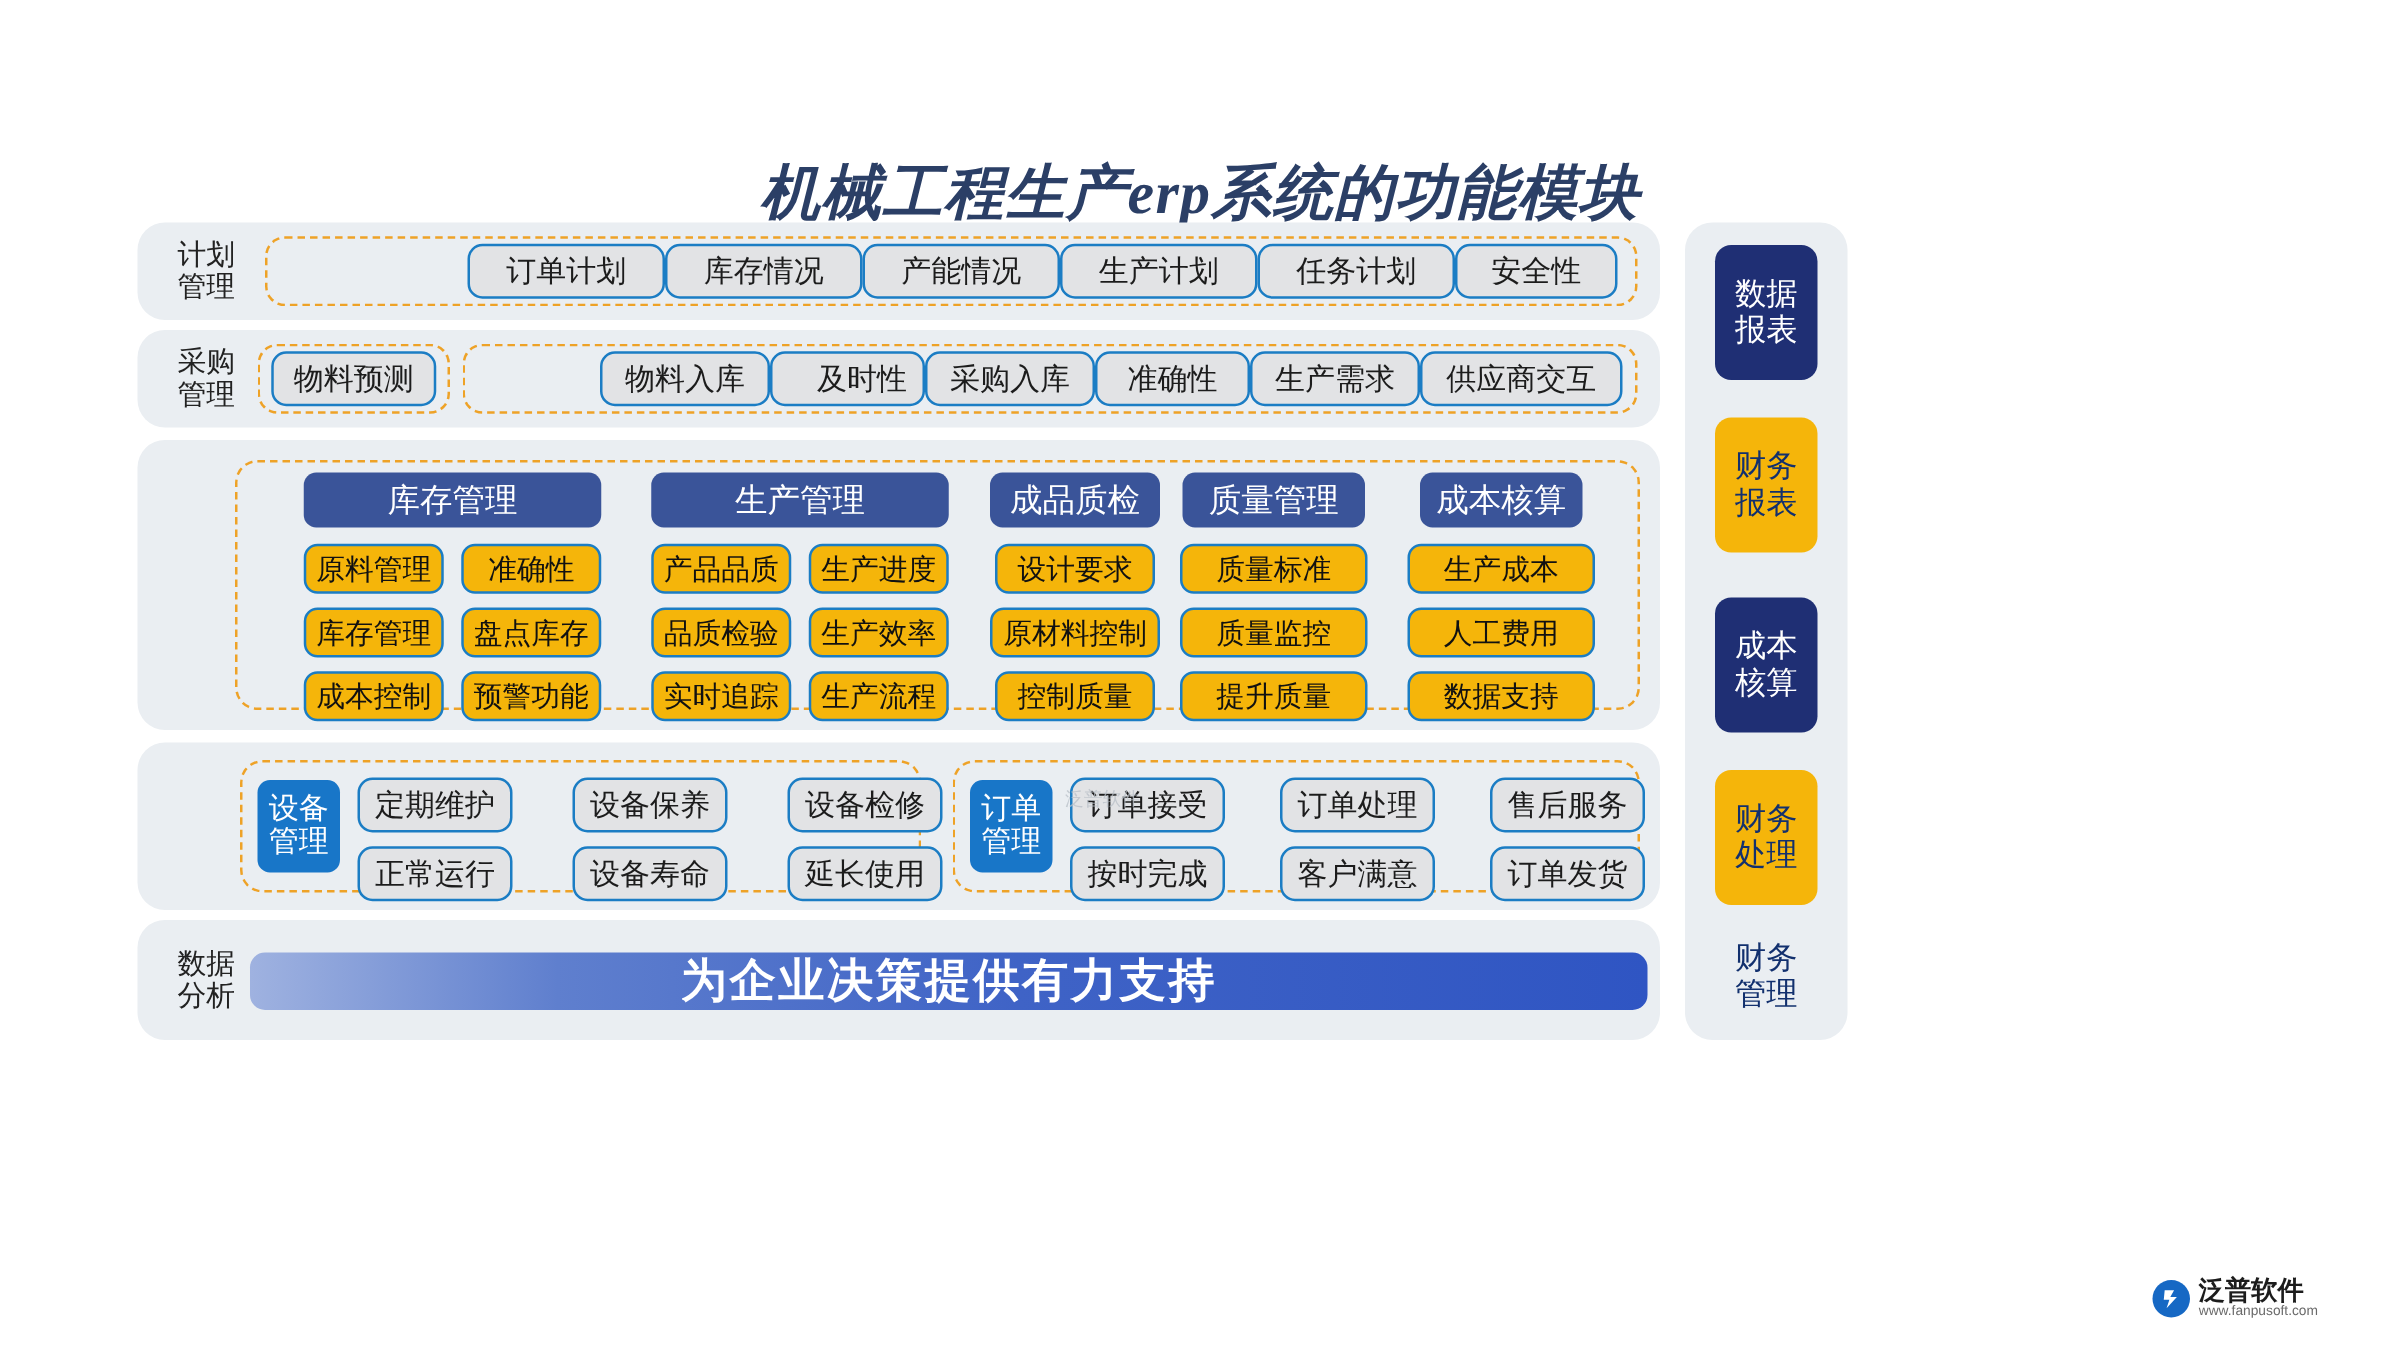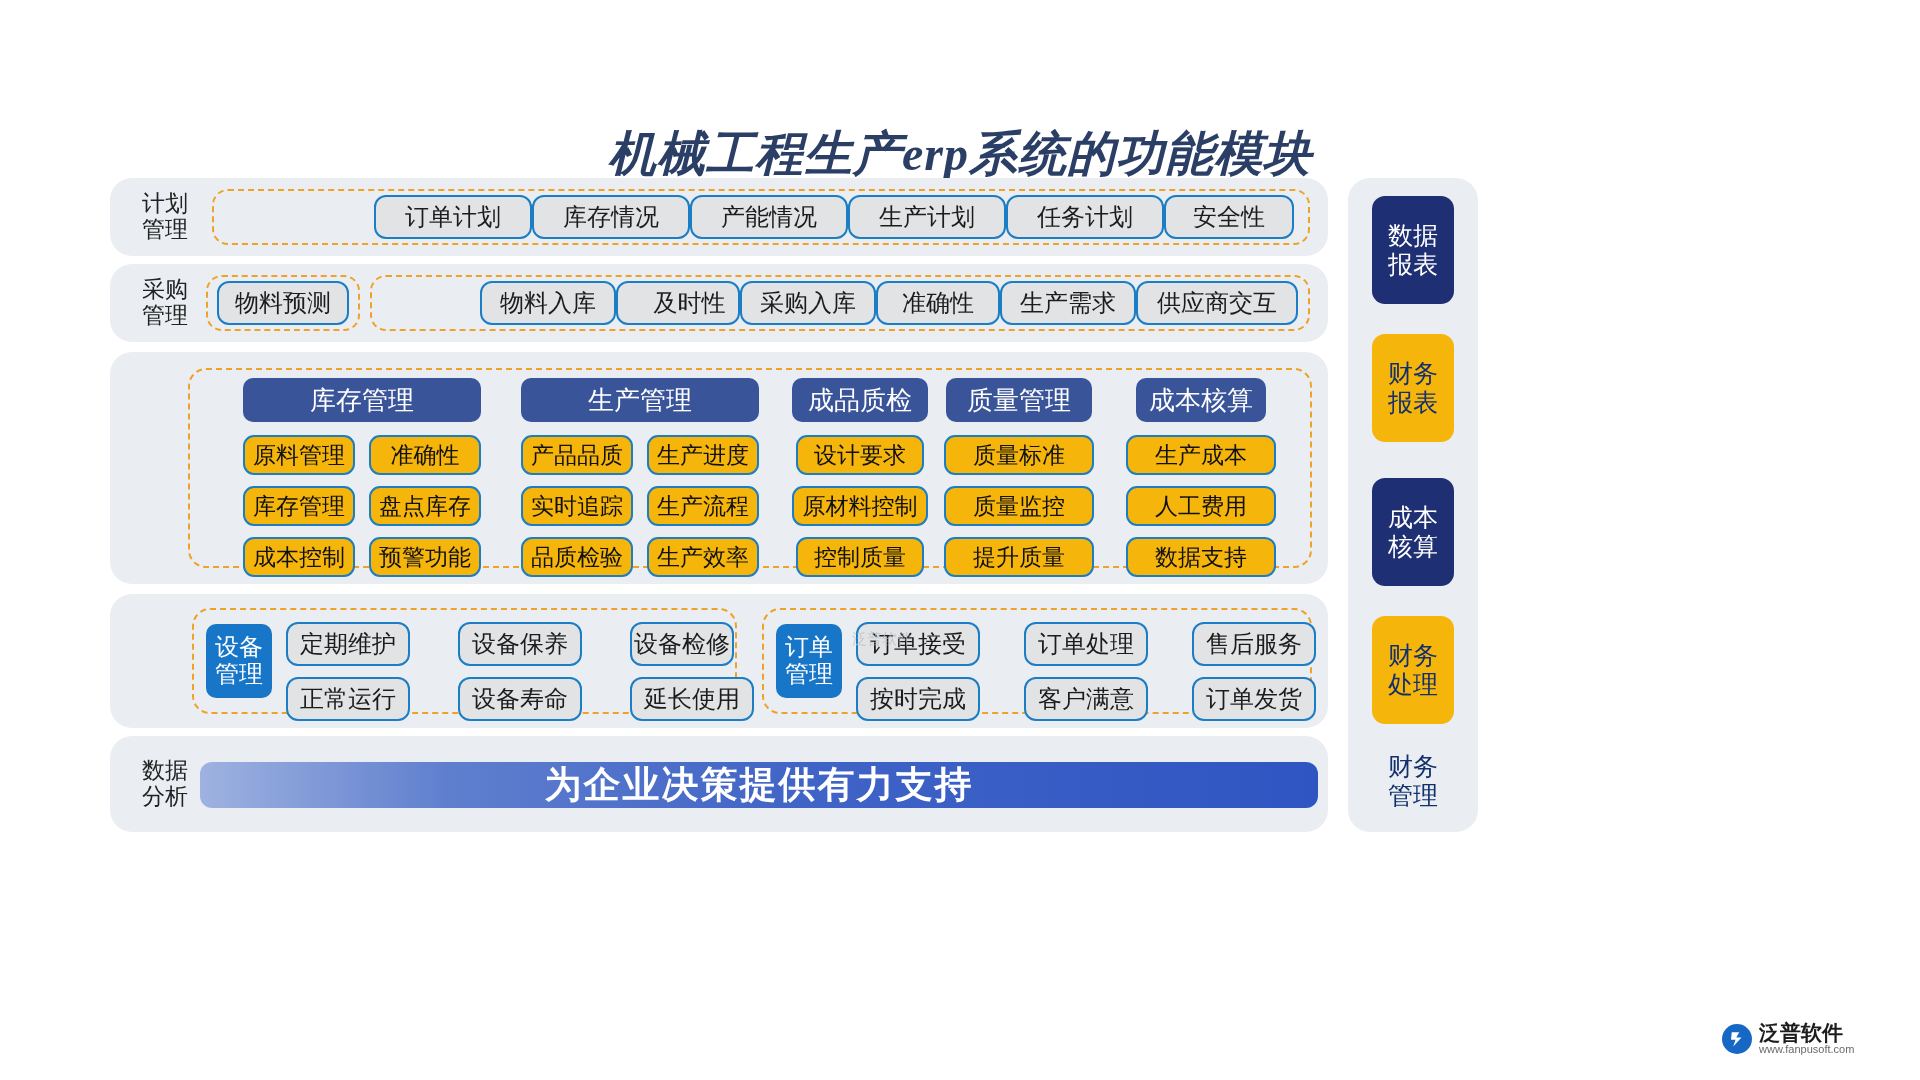--- a/index.html
+++ b/index.html
@@ -247,27 +247,27 @@
     </div>
   </div>
 
   <div class="colstack" style="left:521px; top:378px;">
     <div class="colhead" style="width:238px;">生产管理</div>
     <div class="subrow">
       <div class="ybox" style="width:112px;">产品品质</div>
       <div class="ybox" style="width:112px;">生产进度</div>
     </div>
     <div class="subrow">
+      <div class="ybox" style="width:112px;">品质检验</div>
+      <div class="ybox" style="width:112px;">生产效率</div>
+    </div>
+    <div class="subrow">
       <div class="ybox" style="width:112px;">实时追踪</div>
       <div class="ybox" style="width:112px;">生产流程</div>
     </div>
-    <div class="subrow">
-      <div class="ybox" style="width:112px;">品质检验</div>
-      <div class="ybox" style="width:112px;">生产效率</div>
-    </div>
   </div>
 
   <div class="colstack" style="left:792px; top:378px;">
     <div class="colhead" style="width:136px;">成品质检</div>
     <div class="subrow">
       <div class="ybox" style="width:128px;">设计要求</div>
     </div>
     <div class="subrow">
       <div class="ybox" style="width:136px;">原材料控制</div>
     </div>
@@ -304,21 +304,21 @@
 
   <div class="bigband" style="left:110px; top:594px; width:1218px; height:134px;"></div>
 
   <div class="bigdash" style="left:192px; top:608px; width:545px; height:106px;"></div>
   <div class="bluetag" style="position:absolute; left:206px; top:624px; width:66px; height:74px; white-space:pre-line;">设备
 管理</div>
   <div style="position:absolute; left:286px; top:622px;">
     <div class="subrow">
       <div class="pill" style="width:124px;">定期维护</div>
       <div class="pill" style="width:124px; margin-left:34px;">设备保养</div>
-      <div class="pill" style="width:104px; margin-left:34px;">设备检修</div>
+      <div class="pill" style="width:124px; margin-left:34px;">设备检修</div>
     </div>
     <div class="subrow" style="margin-top:0px;">
       <div class="pill" style="width:124px;">正常运行</div>
       <div class="pill" style="width:124px; margin-left:34px;">设备寿命</div>
       <div class="pill" style="width:124px; margin-left:34px;">延长使用</div>
     </div>
   </div>
 
   <div class="bigdash" style="left:762px; top:608px; width:550px; height:106px;"></div>
   <div class="bluetag" style="position:absolute; left:776px; top:624px; width:66px; height:74px; white-space:pre-line;text-align:center;">订单

